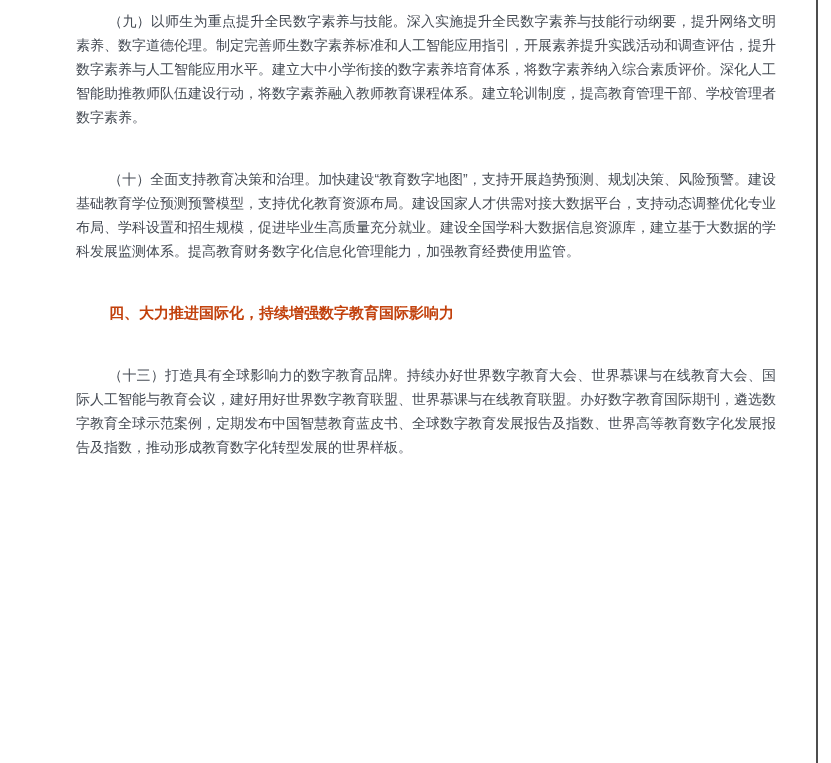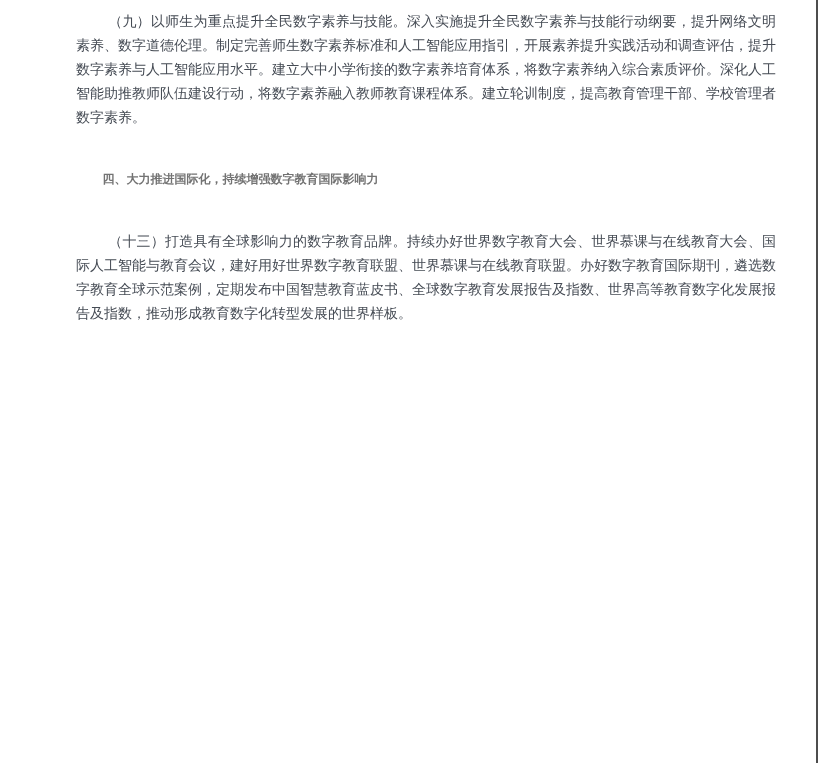--- a/index.html
+++ b/index.html
@@ -27,42 +27,43 @@
     text-align: justify;
     text-justify: inter-ideograph;
     text-indent: 2.3em;
     margin: 0 0 38px 0;
     color: #454b54;
   }
   .article p:last-child {
     margin-bottom: 0;
   }
   .article h3 {
-    font-size: 12px;
+    font-size: 15px;
     line-height: 24px;
     font-weight: bold;
     text-indent: 2.2em;
     margin: 0 0 38px 0;
-    color: #737373;
+    color: #c2410c;
   }
   .right-rule {
     position: absolute;
     left: 816px;
     top: 0;
     width: 2px;
     height: 763px;
     background: #4d4d4d;
   }
 </style>
 </head>
 <body>
 
 <div class="article">
   <p>（九）以师生为重点提升全民数字素养与技能。深入实施提升全民数字素养与技能行动纲要，提升网络文明素养、数字道德伦理。制定完善师生数字素养标准和人工智能应用指引，开展素养提升实践活动和调查评估，提升数字素养与人工智能应用水平。建立大中小学衔接的数字素养培育体系，将数字素养纳入综合素质评价。深化人工智能助推教师队伍建设行动，将数字素养融入教师教育课程体系。建立轮训制度，提高教育管理干部、学校管理者数字素养。</p>
 
+  <p>（十）全面支持教育决策和治理。加快建设“教育数字地图”，支持开展趋势预测、规划决策、风险预警。建设基础教育学位预测预警模型，支持优化教育资源布局。建设国家人才供需对接大数据平台，支持动态调整优化专业布局、学科设置和招生规模，促进毕业生高质量充分就业。建设全国学科大数据信息资源库，建立基于大数据的学科发展监测体系。提高教育财务数字化信息化管理能力，加强教育经费使用监管。</p>
 
 
   <h3>四、大力推进国际化，持续增强数字教育国际影响力</h3>
 
 
   <p>（十三）打造具有全球影响力的数字教育品牌。持续办好世界数字教育大会、世界慕课与在线教育大会、国际人工智能与教育会议，建好用好世界数字教育联盟、世界慕课与在线教育联盟。办好数字教育国际期刊，遴选数字教育全球示范案例，定期发布中国智慧教育蓝皮书、全球数字教育发展报告及指数、世界高等教育数字化发展报告及指数，推动形成教育数字化转型发展的世界样板。</p>
 </div>
 
 <div class="right-rule"></div>
 

